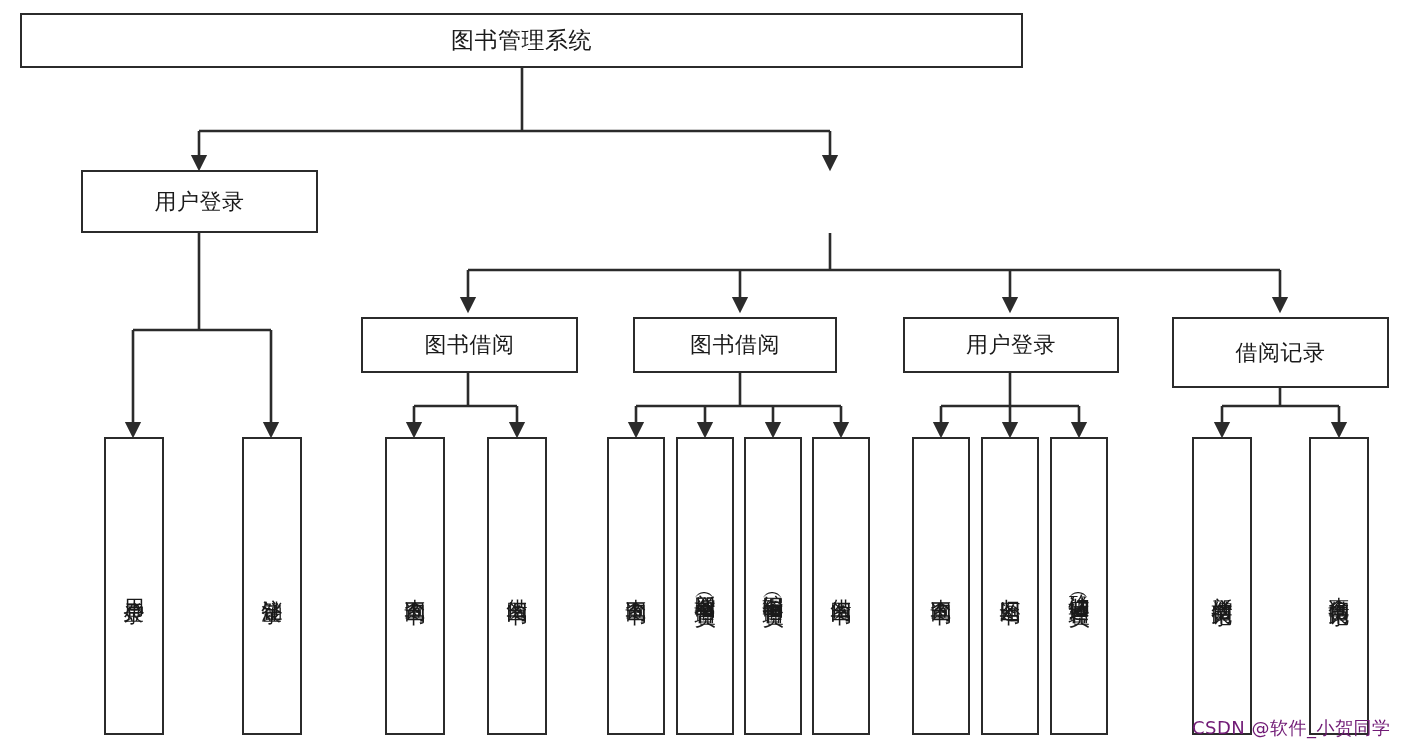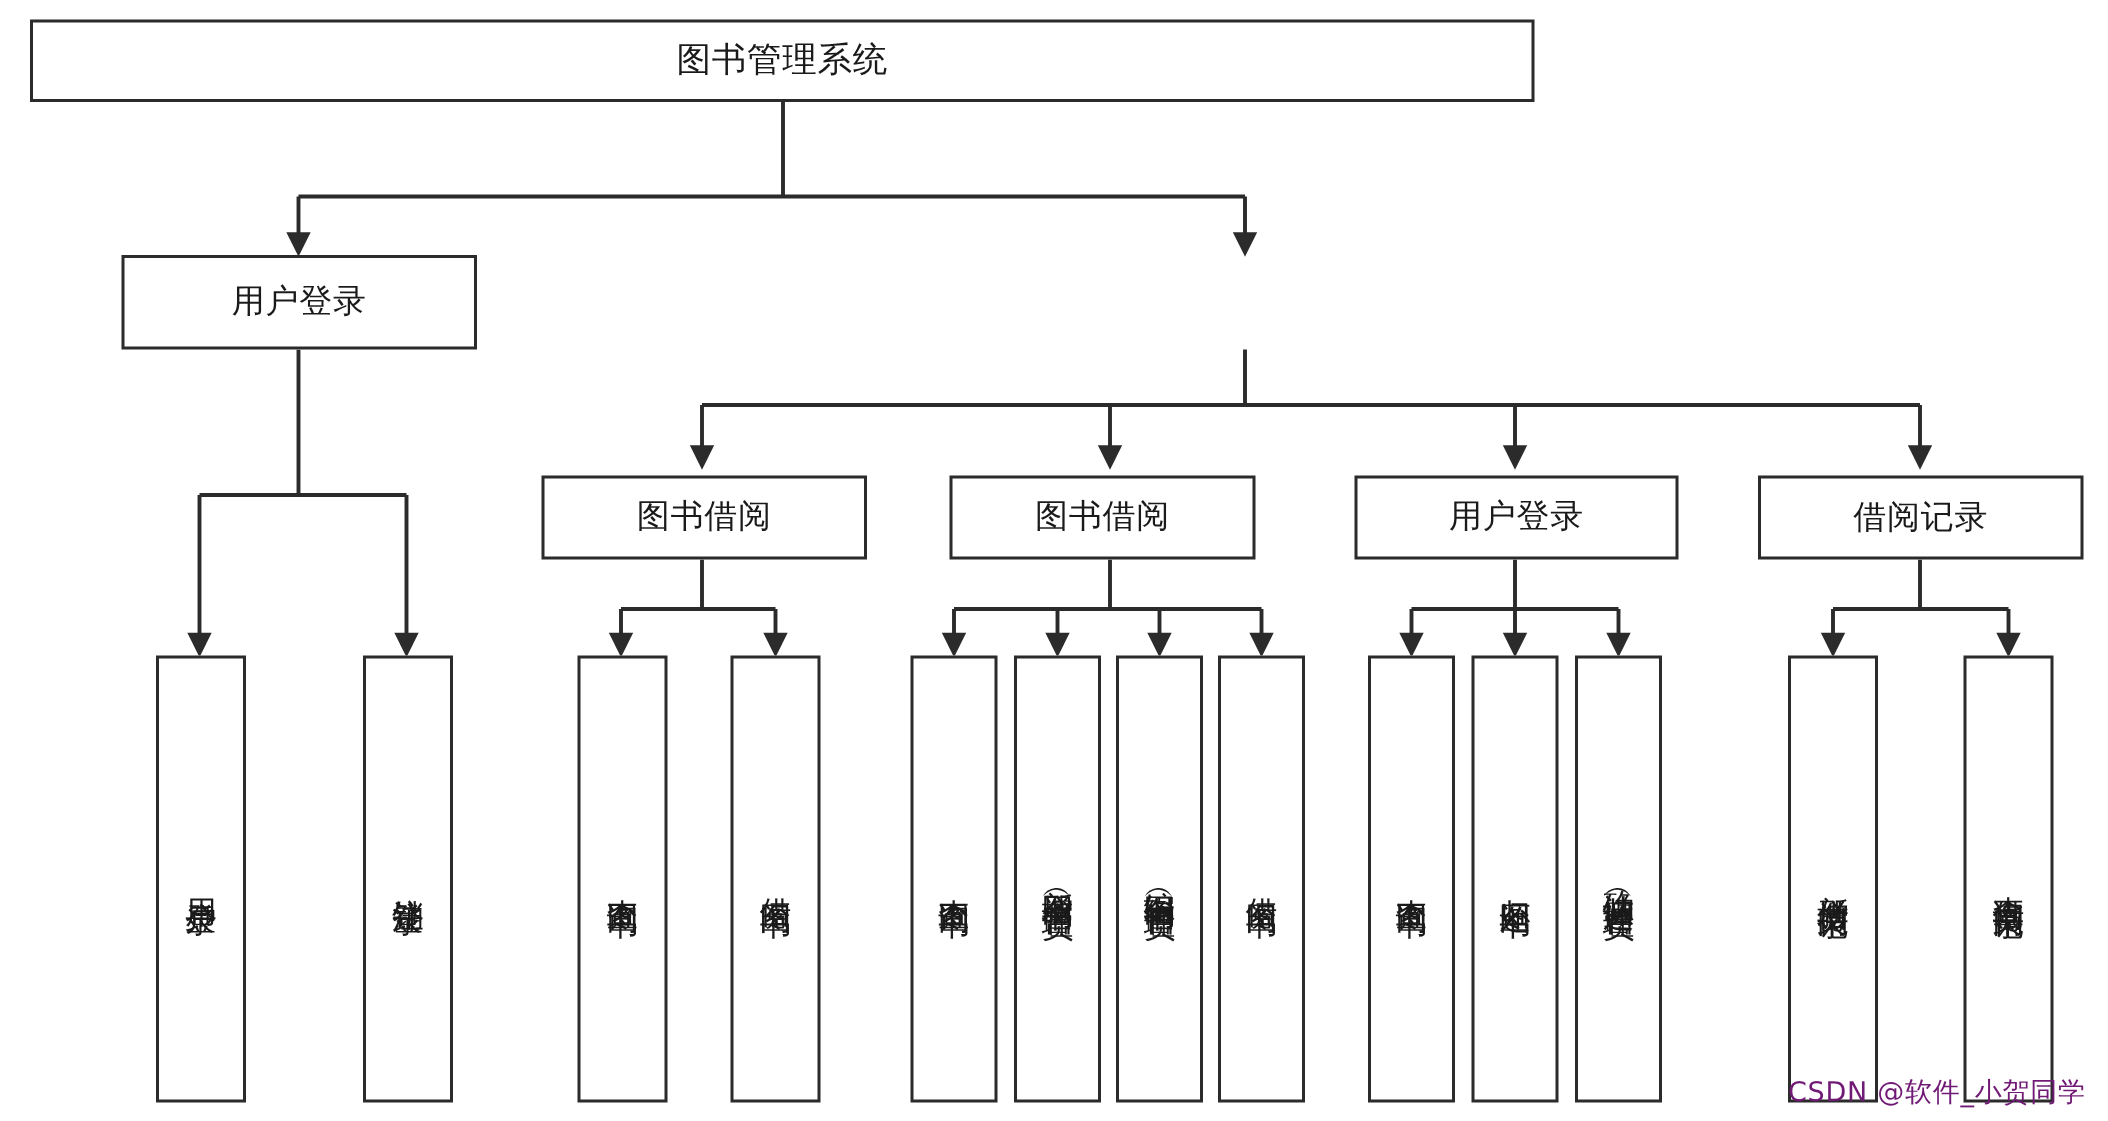--- a/index.html
+++ b/index.html
@@ -141,21 +141,21 @@
 
   <div class="node horiz" style="left:361px; top:317px; width:217px; height:56px;">
     <span class="label">图书借阅</span>
   </div>
   <div class="node horiz" style="left:633px; top:317px; width:204px; height:56px;">
     <span class="label">图书借阅</span>
   </div>
   <div class="node horiz" style="left:903px; top:317px; width:216px; height:56px;">
     <span class="label">用户登录</span>
   </div>
-  <div class="node horiz" style="left:1172px; top:317px; width:217px; height:56px;font-family:Liberation Serif, serif;">
+  <div class="node horiz" style="left:1172px; top:317px; width:217px; height:71px;">
     <span class="label">借阅记录</span>
   </div>
 
   <div class="node vert" style="left:104px; top:437px; width:60px; height:298px;">
     <span class="label">用户登录</span>
   </div>
   <div class="node vert" style="left:242px; top:437px; width:60px; height:298px;">
     <span class="label">注销登录</span>
   </div>
 

